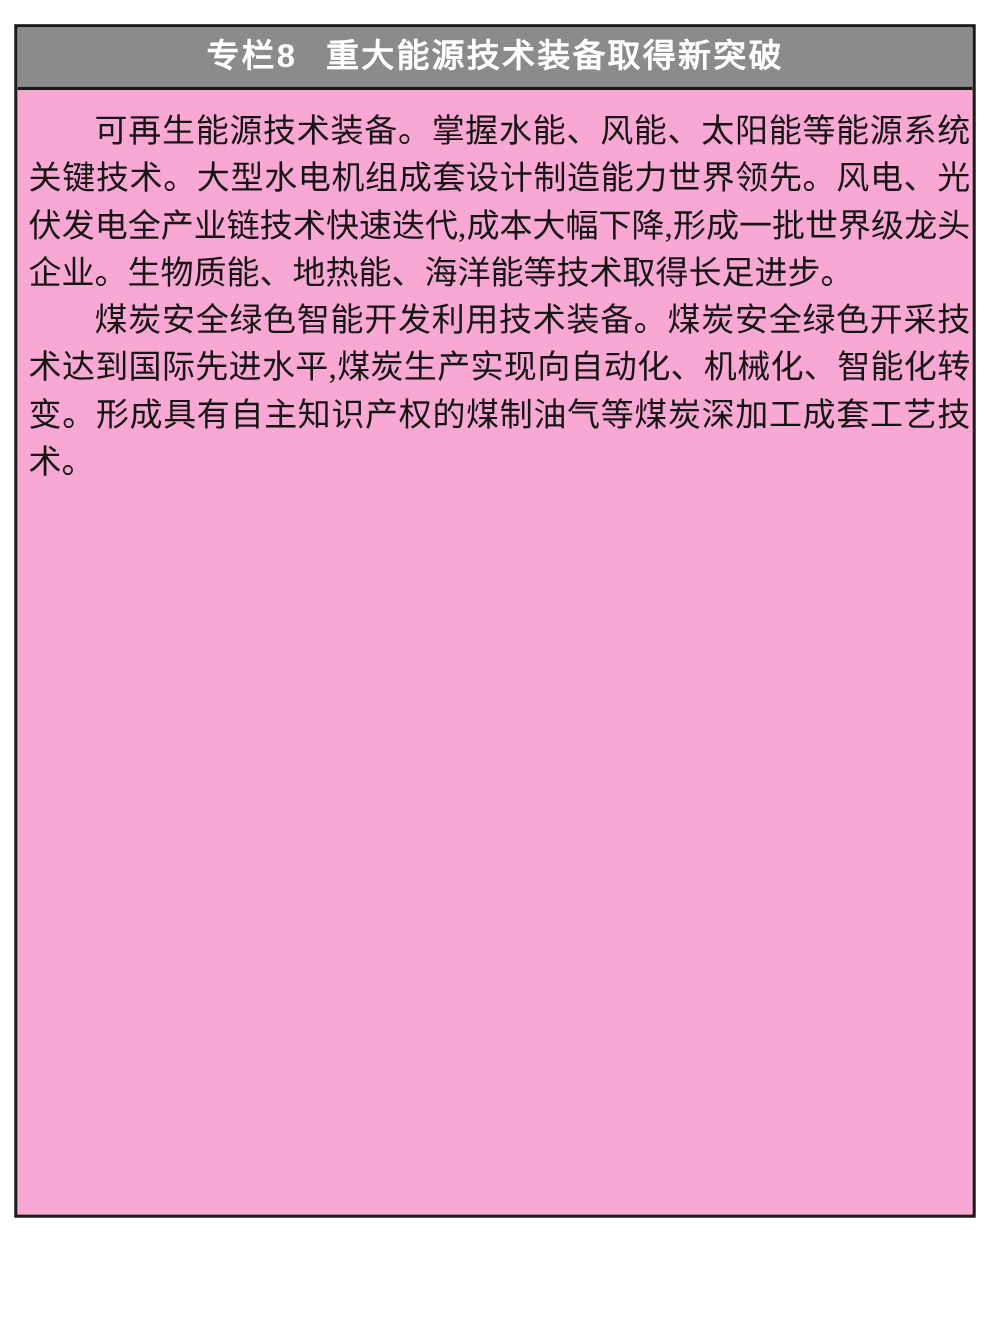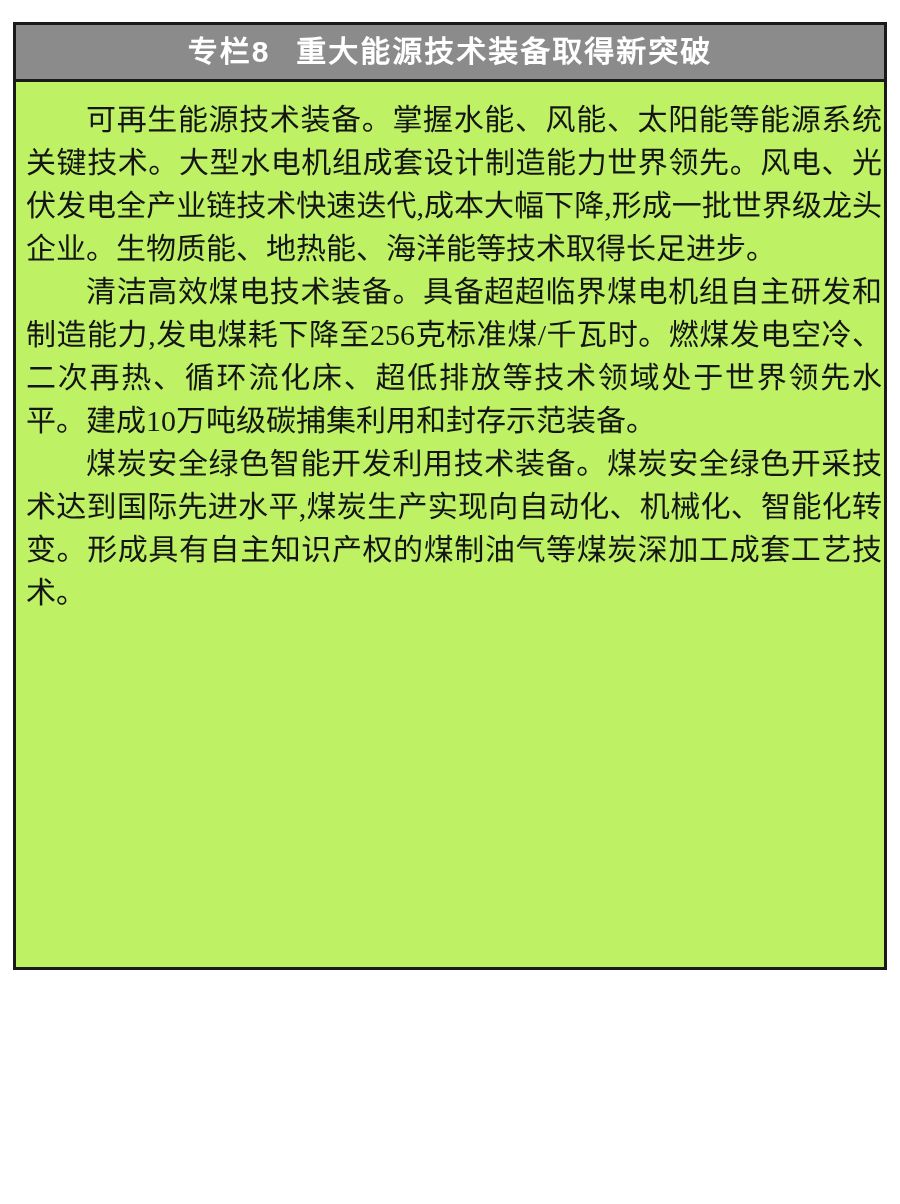--- a/index.html
+++ b/index.html
@@ -8,21 +8,21 @@
     background: #ffffff;
     width: 900px;
     height: 1204px;
     overflow: hidden;
   }
   .panel {
     position: absolute;
     left: 13px;
     top: 22px;
     width: 874px;
-    height: 948px;
+    height: 1085px;
     box-sizing: border-box;
     border: 3px solid #1a1a1a;
     display: flex;
     flex-direction: column;
     background: #ececec;
   }
   .panel-header {
     flex: 0 0 54px;
     background: #8b8b8b;
     border-bottom: 3px solid #1a1a1a;
@@ -34,21 +34,21 @@
     text-align: center;
     letter-spacing: 2px;
     white-space: nowrap;
   }
   .panel-header .hdr-label {
     margin-right: 26px;
   }
   .panel-body {
     flex: 1 1 auto;
     overflow: hidden;
-    background: #bef264;
+    background: #f9a8d4;
     padding: 16px 2px 0 10px;
   }
   .panel-body p {
     margin: 0;
     text-indent: 2em;
     font-family: "Liberation Serif", "DejaVu Serif", serif;
     font-size: 30px;
     line-height: 43px;
     color: #151515;
     text-align: justify;
@@ -57,16 +57,15 @@
 </style>
 </head>
 <body>
 
 <div class="panel">
   <div class="panel-header">
     <span class="hdr-label">专栏8</span><span>重大能源技术装备取得新突破</span>
   </div>
   <div class="panel-body">
     <p>可再生能源技术装备。掌握水能、风能、太阳能等能源系统关键技术。大型水电机组成套设计制造能力世界领先。风电、光伏发电全产业链技术快速迭代,成本大幅下降,形成一批世界级龙头企业。生物质能、地热能、海洋能等技术取得长足进步。</p>
-    <p>清洁高效煤电技术装备。具备超超临界煤电机组自主研发和制造能力,发电煤耗下降至256克标准煤/千瓦时。燃煤发电空冷、二次再热、循环流化床、超低排放等技术领域处于世界领先水平。建成10万吨级碳捕集利用和封存示范装备。</p>
     <p>煤炭安全绿色智能开发利用技术装备。煤炭安全绿色开采技术达到国际先进水平,煤炭生产实现向自动化、机械化、智能化转变。形成具有自主知识产权的煤制油气等煤炭深加工成套工艺技术。</p>
   </div>
 </div>
 
 </body></html>

